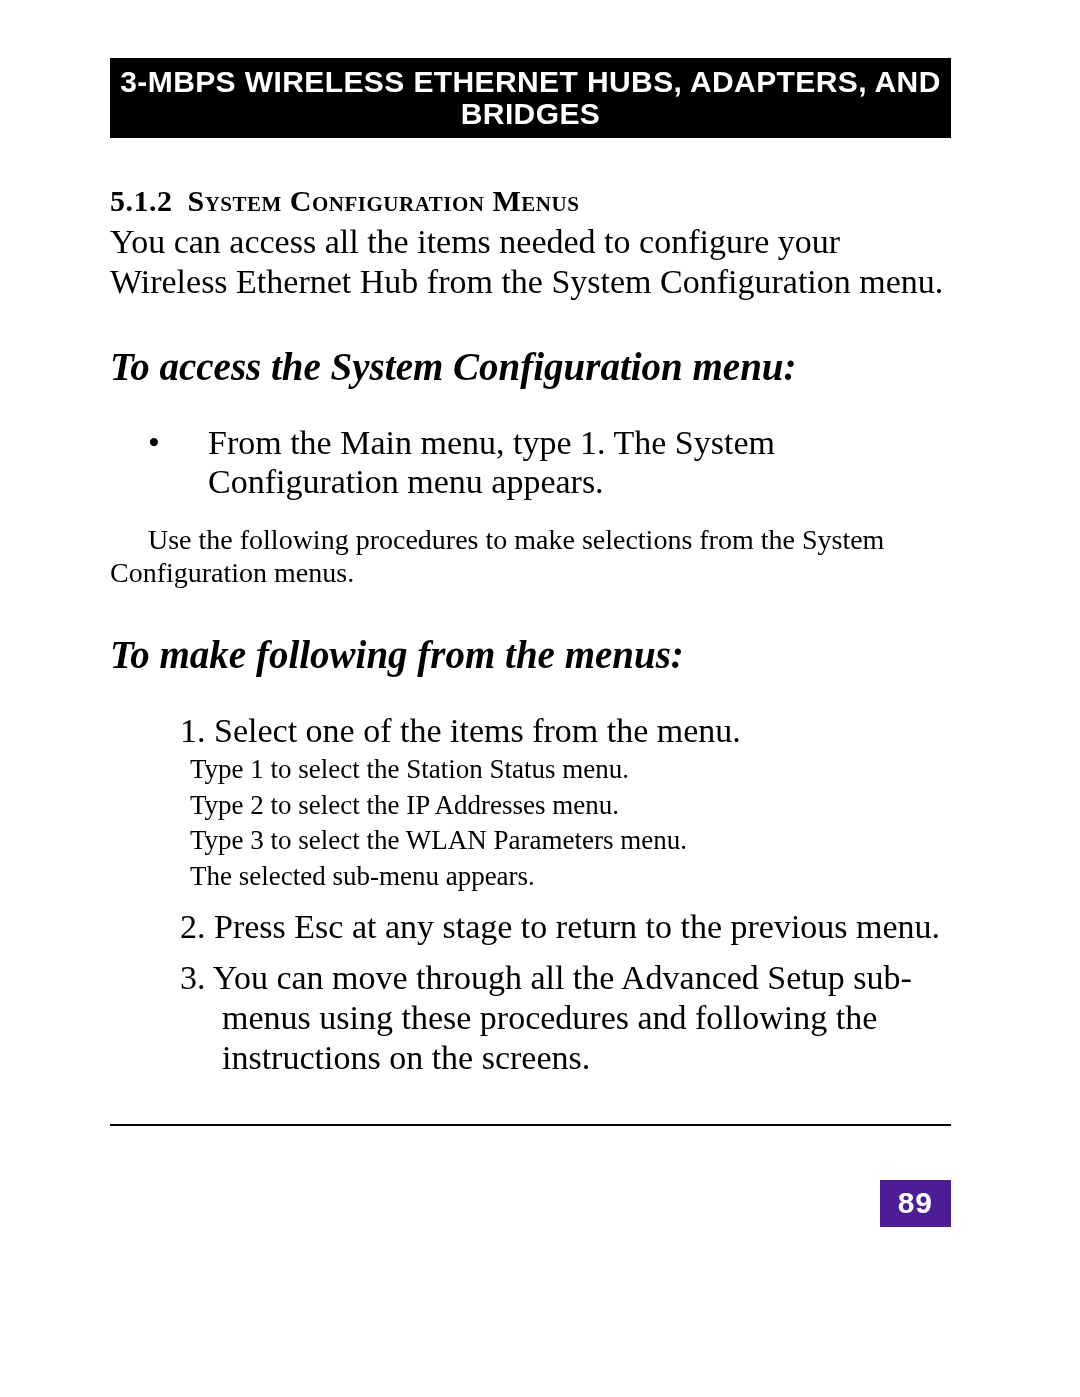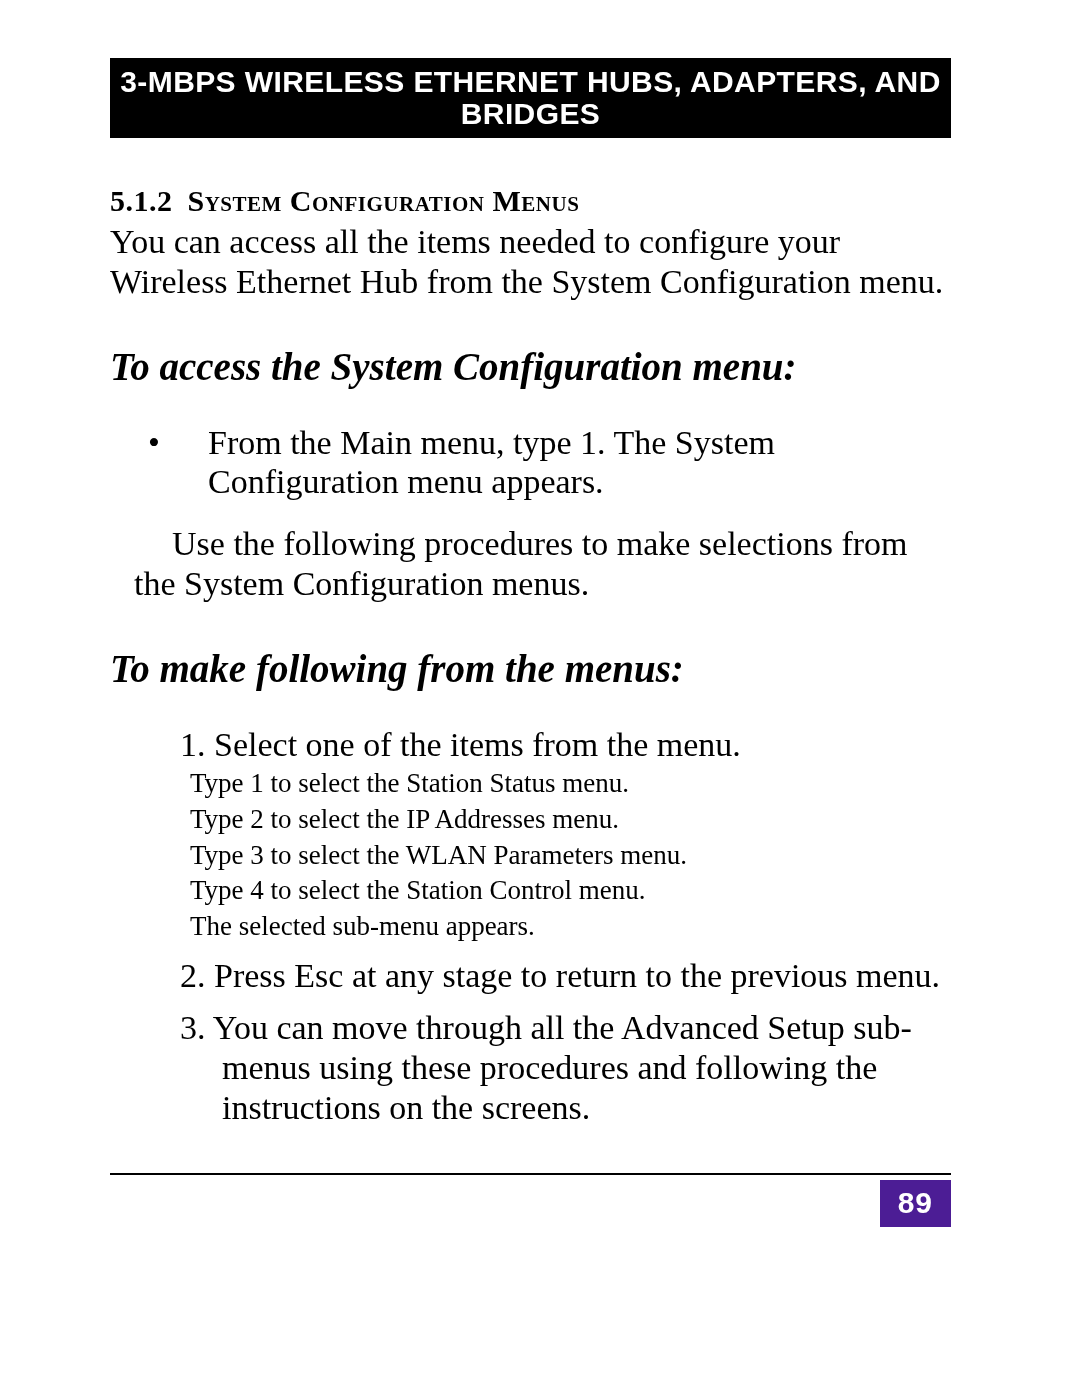--- a/index.html
+++ b/index.html
@@ -62,24 +62,23 @@
     text-indent: -30px;
     padding-left: 30px;
     padding-right: 10px;
   }
   .bullet-dot {
     display: inline-block;
     width: 30px;
   }
   .para-indent {
     margin-top: 22px;
-    font-size: 34px;
+    font-size: 28px;
     line-height: 1.17;
     text-indent: 38px;
-    margin-left: 24px;
   }
   .numlist {
     margin-top: 34px;
     font-size: 34px;
     line-height: 1.17;
   }
   .numitem {
     margin-left: 70px;
     padding-left: 42px;
     text-indent: -42px;
@@ -136,21 +135,20 @@
 
   <div class="para-indent">Use the following procedures to make selections from the System Configuration menus.</div>
 
   <div class="subheading">To make following from the menus:</div>
 
   <div class="numlist">
     <div class="numitem">1.  Select one of the items from the menu.</div>
     <div class="subline">Type 1 to select the Station Status menu.</div>
     <div class="subline">Type 2 to select the IP Addresses menu.</div>
     <div class="subline">Type 3 to select the WLAN Parameters menu.</div>
-    <div class="subline">Type 4 to select the Station Control menu.</div>
     <div class="subline">The selected sub-menu appears.</div>
     <div class="numitem gap-after-sublines">2.  Press Esc at any stage to return to the previous menu.</div>
     <div class="numitem">3.  You can move through all the Advanced Setup sub-menus using these procedures and following the instructions on the screens.</div>
   </div>
 
   <div class="footer-rule"></div>
 
   <div class="page-number-box">
     <span>89</span>
   </div>

